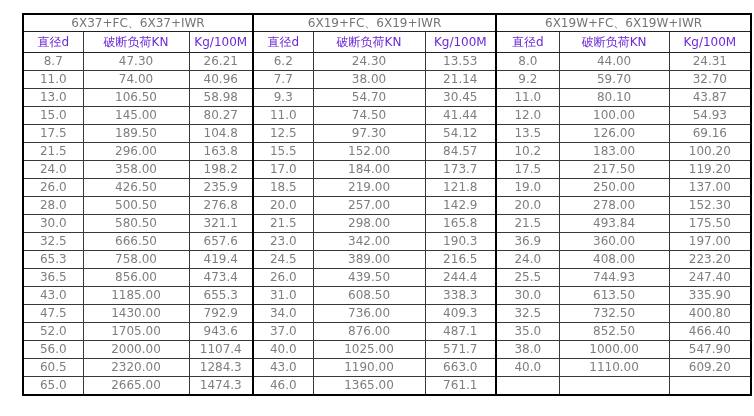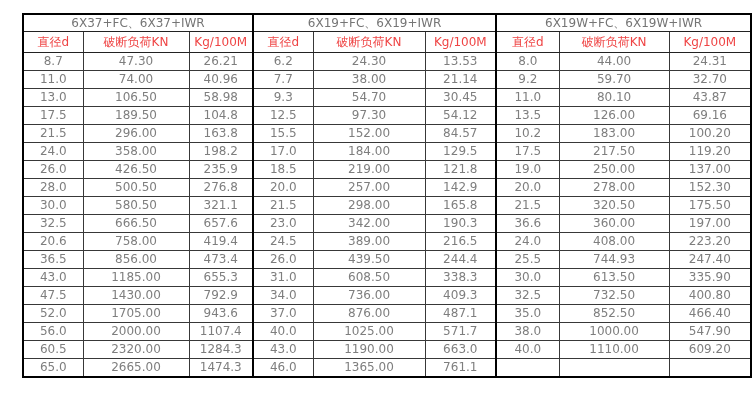--- a/index.html
+++ b/index.html
@@ -35,21 +35,21 @@
     overflow: hidden;
   }
   tr.group-header-row th {
     height: 16px;
     line-height: 16px;
     color: #757575;
   }
   tr.column-header-row th {
     height: 20px;
     line-height: 20px;
-    color: #ef4444;
+    color: #6d28d9;
   }
   .g-start {
     border-left: 2px solid #000000 !important;
   }
   tr.group-header-row th,
   tr.column-header-row th {
     border-bottom-color: #222222;
   }
 </style>
 </head>
@@ -114,20 +114,31 @@
           <td>106.50</td>
           <td>58.98</td>
           <td class="g-start">9.3</td>
           <td>54.70</td>
           <td>30.45</td>
           <td class="g-start">11.0</td>
           <td>80.10</td>
           <td>43.87</td>
         </tr>
         <tr>
+          <td>15.0</td>
+          <td>145.00</td>
+          <td>80.27</td>
+          <td class="g-start">11.0</td>
+          <td>74.50</td>
+          <td>41.44</td>
+          <td class="g-start">12.0</td>
+          <td>100.00</td>
+          <td>54.93</td>
+        </tr>
+        <tr>
           <td>17.5</td>
           <td>189.50</td>
           <td>104.8</td>
           <td class="g-start">12.5</td>
           <td>97.30</td>
           <td>54.12</td>
           <td class="g-start">13.5</td>
           <td>126.00</td>
           <td>69.16</td>
         </tr>
@@ -141,21 +152,21 @@
           <td class="g-start">10.2</td>
           <td>183.00</td>
           <td>100.20</td>
         </tr>
         <tr>
           <td>24.0</td>
           <td>358.00</td>
           <td>198.2</td>
           <td class="g-start">17.0</td>
           <td>184.00</td>
-          <td>129.5</td>
+          <td>173.7</td>
           <td class="g-start">17.5</td>
           <td>217.50</td>
           <td>119.20</td>
         </tr>
         <tr>
           <td>26.0</td>
           <td>426.50</td>
           <td>235.9</td>
           <td class="g-start">18.5</td>
           <td>219.00</td>
@@ -176,36 +187,36 @@
           <td>152.30</td>
         </tr>
         <tr>
           <td>30.0</td>
           <td>580.50</td>
           <td>321.1</td>
           <td class="g-start">21.5</td>
           <td>298.00</td>
           <td>165.8</td>
           <td class="g-start">21.5</td>
-          <td>320.50</td>
+          <td>493.84</td>
           <td>175.50</td>
         </tr>
         <tr>
           <td>32.5</td>
           <td>666.50</td>
           <td>657.6</td>
           <td class="g-start">23.0</td>
           <td>342.00</td>
           <td>190.3</td>
-          <td class="g-start">36.6</td>
+          <td class="g-start">36.9</td>
           <td>360.00</td>
           <td>197.00</td>
         </tr>
         <tr>
-          <td>20.6</td>
+          <td>65.3</td>
           <td>758.00</td>
           <td>419.4</td>
           <td class="g-start">24.5</td>
           <td>389.00</td>
           <td>216.5</td>
           <td class="g-start">24.0</td>
           <td>408.00</td>
           <td>223.20</td>
         </tr>
         <tr>

